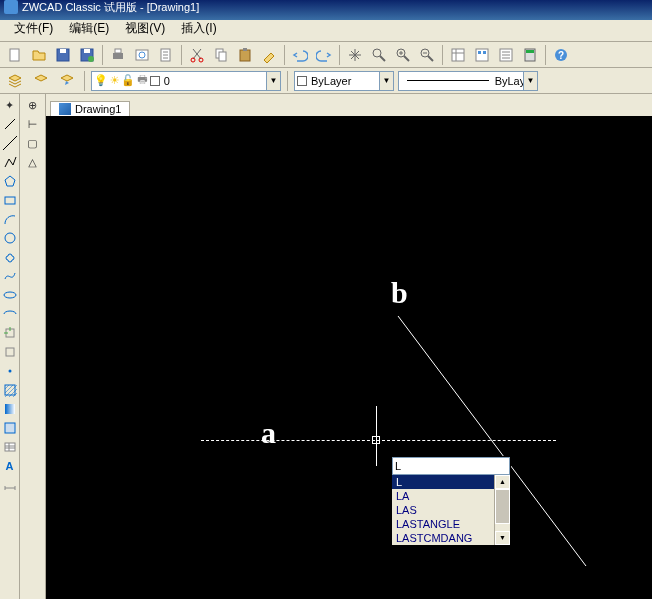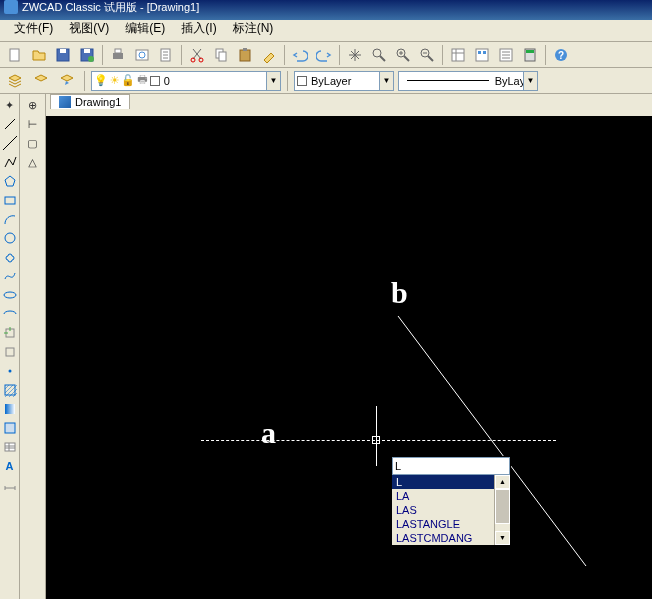--- a/index.html
+++ b/index.html
@@ -16,21 +16,21 @@
 .combo .arrow { position:absolute; right:0; top:0; width:14px; height:100%; background:#ece9d8; border-left:1px solid #7f9db9; display:flex; align-items:center; justify-content:center; font-size:8px; }
 .layercombo { width:190px; }
 .linecombo { width:100px; }
 .ltcombo { width:140px; }
 .linesample { flex:1; height:1px; background:#000; margin:0 6px; }
 .workarea { position:relative; display:flex; height:505px; }
 .lefttools { width:20px; background:#ece9d8; border-right:1px solid #aca899; display:flex; flex-direction:column; align-items:center; padding-top:2px; gap:1px; }
 .lefttools2 { width:26px; background:#ece9d8; border-right:1px solid #aca899; display:flex; flex-direction:column; align-items:center; padding-top:2px; gap:1px; }
 .ltbtn { width:18px; height:18px; display:flex; align-items:center; justify-content:center; font-size:11px; color:#333; }
 .canvaswrap { flex:1; background:#ece9d8; position:relative; }
-.doctab { height:22px; display:flex; align-items:flex-start; padding:0 4px; }
+.doctab { height:22px; display:flex; align-items:flex-end; padding:0 4px; }
 .doctab .tab { background:#fff; border:1px solid #aca899; border-bottom:none; padding:1px 8px; font-size:11px; display:flex; align-items:center; gap:4px; }
 .doctab .tabicon { width:12px; height:12px; background:linear-gradient(135deg,#4a90d9,#2060a9); display:inline-block; }
 .canvas { position:absolute; left:0; top:22px; right:0; bottom:0; background:#000; }
 .crosshair-h { position:absolute; border-top:1px dashed #fff; height:0; }
 .crosshair-v { position:absolute; border-left:1px solid #fff; width:0; }
 .cursor-box { position:absolute; width:8px; height:8px; border:1px solid #fff; }
 .cmdpopup { position:absolute; background:#ece9d8; border:1px solid #000; font-size:11px; }
 .cmdinput { width:100%; height:18px; background:#fff; border:1px solid #7f9db9; font-size:11px; padding:0 2px; }
 .cmdlist { display:flex; }
 .cmdlistitems { flex:1; }
@@ -46,24 +46,23 @@
 </head>
 <body>
 
 <div class="titlebar">
   <span class="logo"></span>
   <span>ZWCAD Classic 试用版 - [Drawing1]</span>
 </div>
 
 <div class="menubar">
   <span class="menuitem">文件(F)</span>
+  <span class="menuitem">编辑(E)</span>
   <span class="menuitem">视图(V)</span>
-  <span class="menuitem">编辑(E)</span>
   <span class="menuitem">插入(I)</span>
-  <span class="menuitem">标注(N)</span>
 </div>
 
 <div class="toolbar">
   <div class="tbtn">
       <svg class="ic" viewBox="0 0 16 16">
         <rect x="3" y="2" width="9" height="12" fill="#fff" stroke="#888"></rect>
       </svg>
     </div>
   <div class="tbtn">
       <svg class="ic" viewBox="0 0 16 16">

